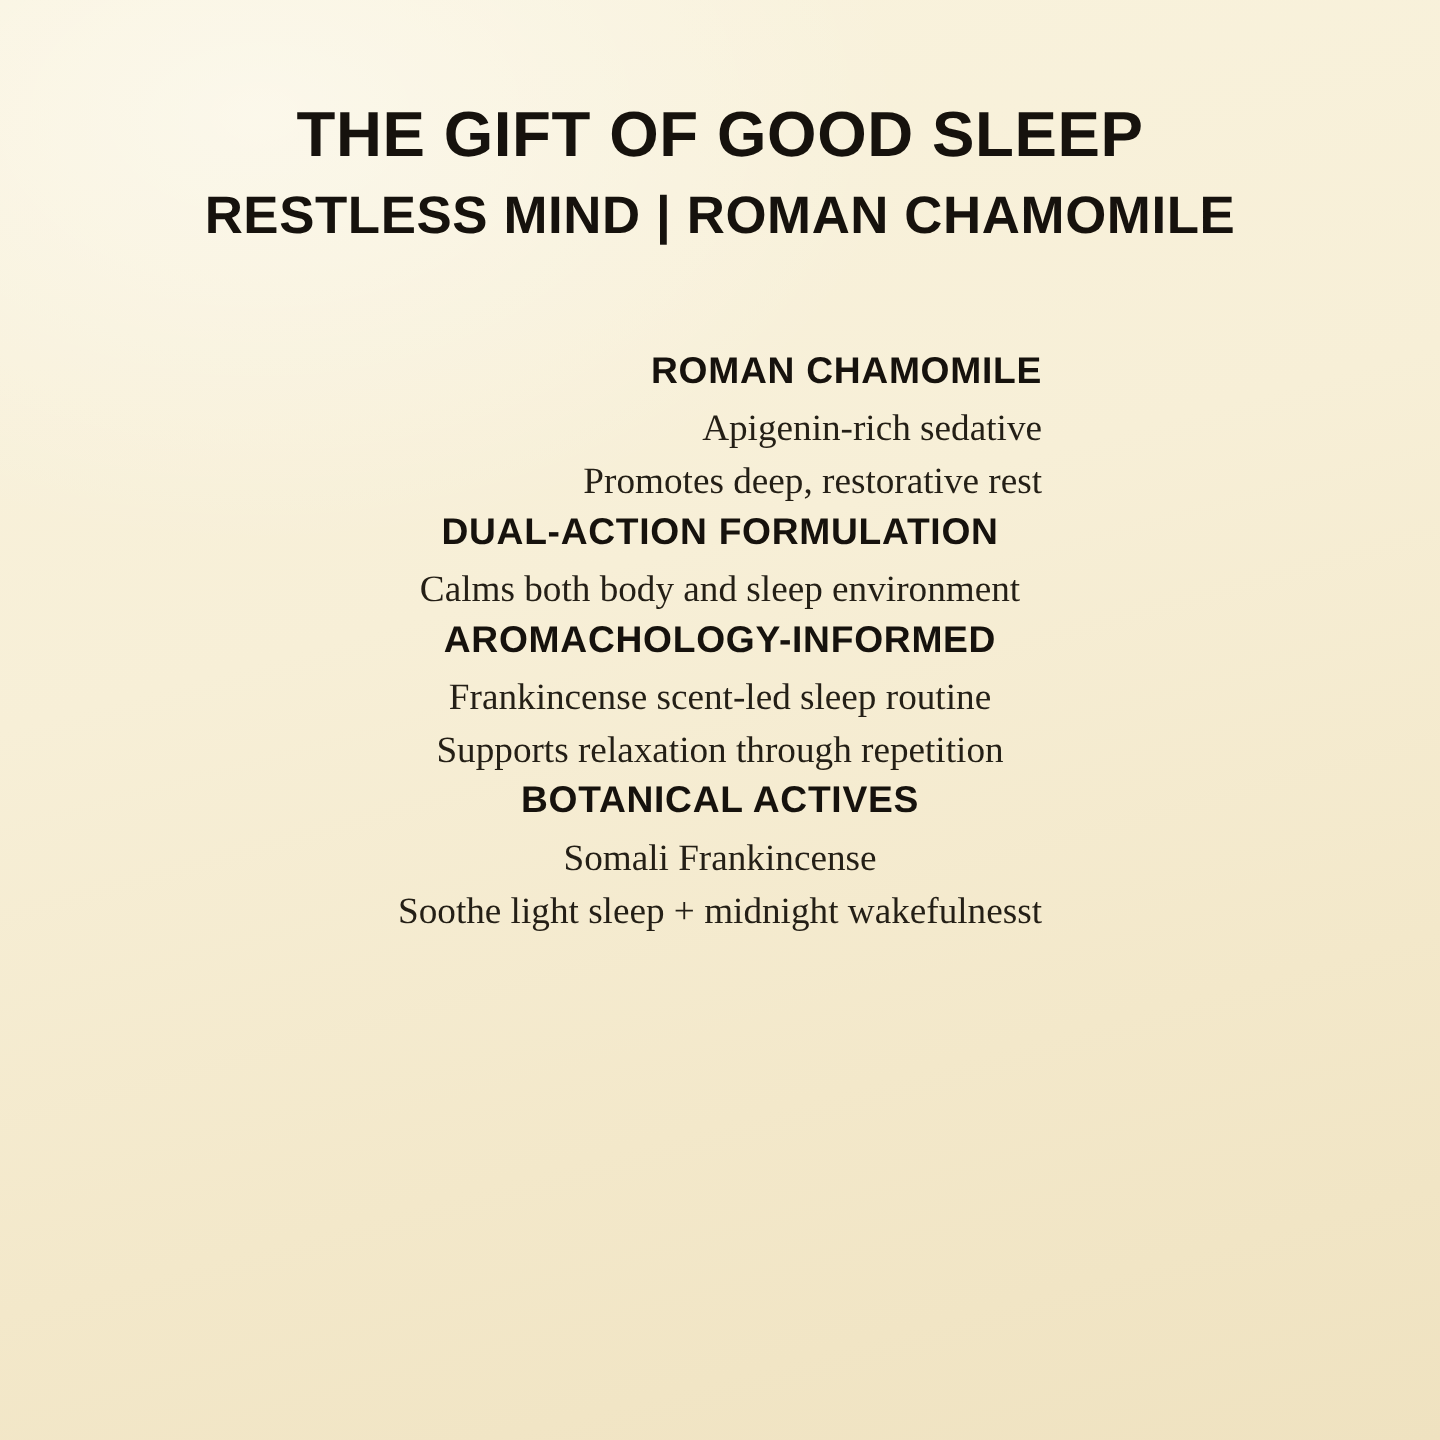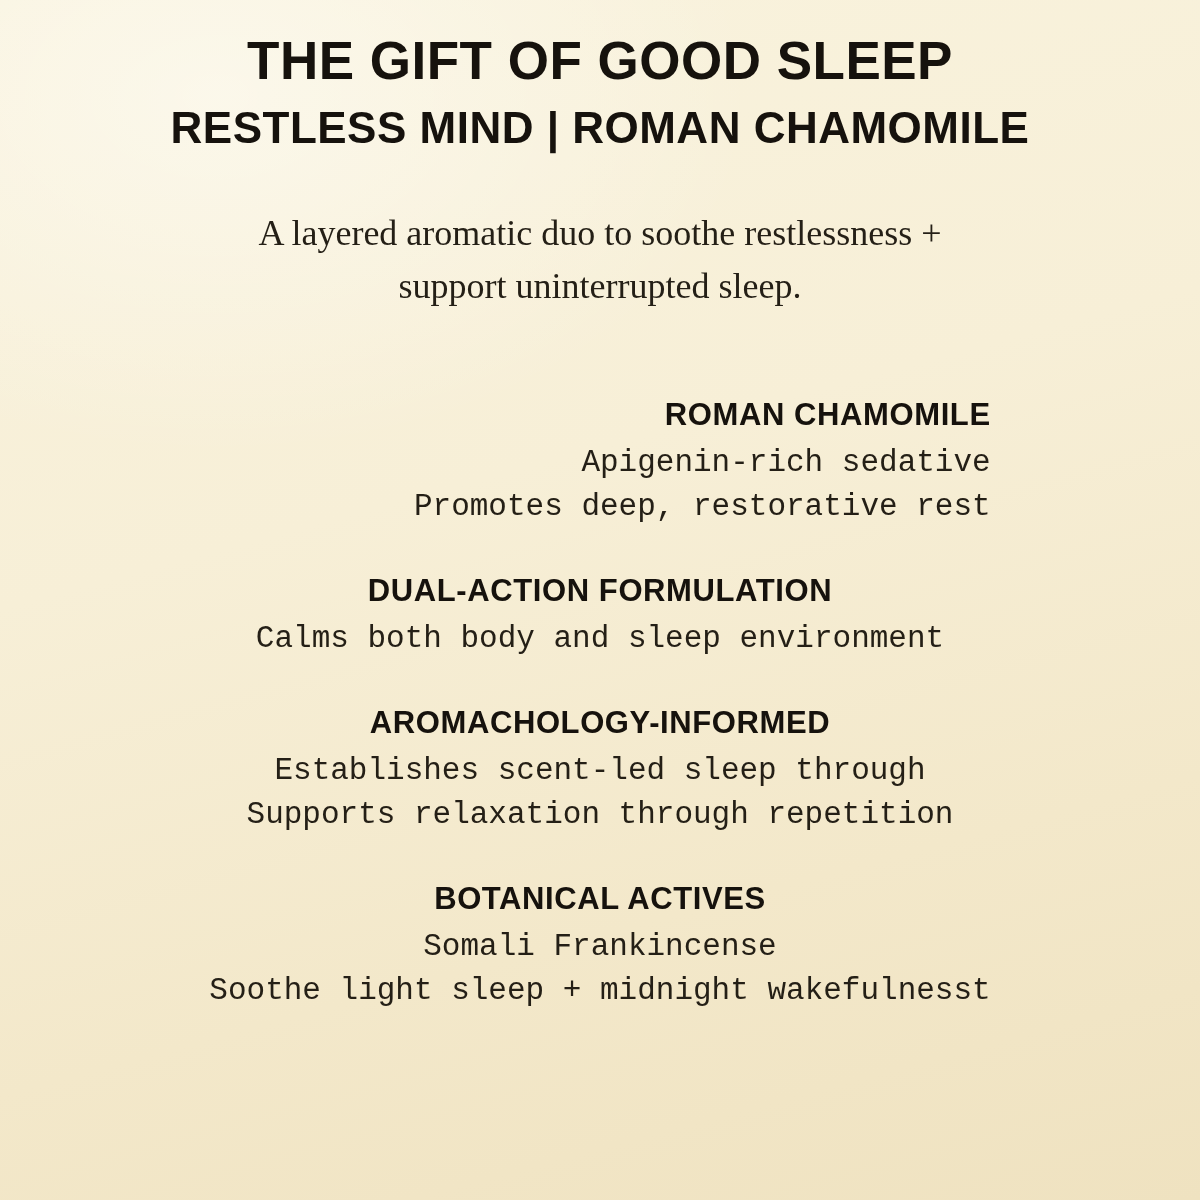--- a/index.html
+++ b/index.html
@@ -9,21 +9,21 @@
   body {
     width: 1200px;
     height: 1200px;
     overflow: hidden;
     font-family: "Liberation Sans", sans-serif;
   }
   .poster {
     box-sizing: border-box;
     width: 1200px;
     height: 1200px;
-    padding-top: 28px;
+    padding-top: 80px;
     display: flex;
     flex-direction: column;
     align-items: center;
     text-align: center;
     background:
       radial-gradient(ellipse 900px 600px at 18% 8%, rgba(255,255,252,0.45), rgba(255,255,252,0) 60%),
       linear-gradient(165deg, #f9f3de 0%, #f7efd7 40%, #f3e8ca 72%, #efe2c0 100%);
   }
   .title {
     font-size: 53px;
@@ -44,75 +44,70 @@
     margin-top: 52px;
     font-family: "Liberation Serif", "DejaVu Serif", serif;
     font-size: 36px;
     line-height: 53px;
     color: #241f16;
   }
   .sections {
     margin-top: 82px;
   }
   .section {
-    margin-top: 42px;
   }
   .section:first-child {
     margin-top: 0;
     text-align: right;
   }
   .section-heading {
     font-size: 31px;
     font-weight: 800;
     letter-spacing: 0.6px;
     line-height: 40px;
     color: #16120d;
     margin-bottom: 6px;
   }
   .section-line {
     display: block;
-    font-family: Liberation Mono, monospace;
+    font-family: Liberation Serif, serif;
     font-size: 31px;
     line-height: 44px;
     color: #241f16;
   }
   .desc-line {
     display: block;
   }
 </style>
 </head>
 <body>
 
 <div class="poster">
 
   <div class="title">THE GIFT OF GOOD SLEEP</div>
 
   <div class="subtitle">RESTLESS MIND | ROMAN CHAMOMILE</div>
 
-  <div class="description">
-    <span class="desc-line">A layered aromatic duo to soothe restlessness +</span>
-    <span class="desc-line">support uninterrupted sleep.</span>
-  </div>
 
   <div class="sections">
 
     <div class="section">
       <div class="section-heading">ROMAN CHAMOMILE</div>
       <span class="section-line">Apigenin-rich sedative</span>
       <span class="section-line">Promotes deep, restorative rest</span>
     </div>
 
     <div class="section">
       <div class="section-heading">DUAL-ACTION FORMULATION</div>
       <span class="section-line">Calms both body and sleep environment</span>
     </div>
 
     <div class="section">
       <div class="section-heading">AROMACHOLOGY-INFORMED</div>
-      <span class="section-line">Establishes scent-led sleep through</span>
+      <span class="section-line">Frankincense scent-led sleep routine</span>
       <span class="section-line">Supports relaxation through repetition</span>
     </div>
 
     <div class="section">
       <div class="section-heading">BOTANICAL ACTIVES</div>
       <span class="section-line">Somali Frankincense</span>
       <span class="section-line">Soothe light sleep + midnight wakefulnesst</span>
     </div>
 
   </div>

